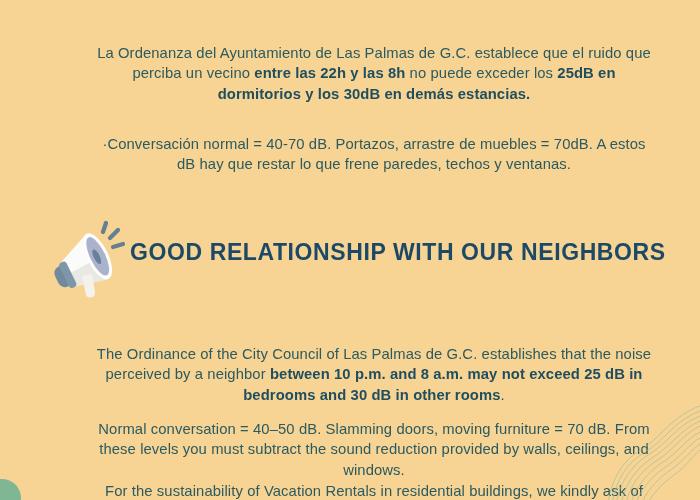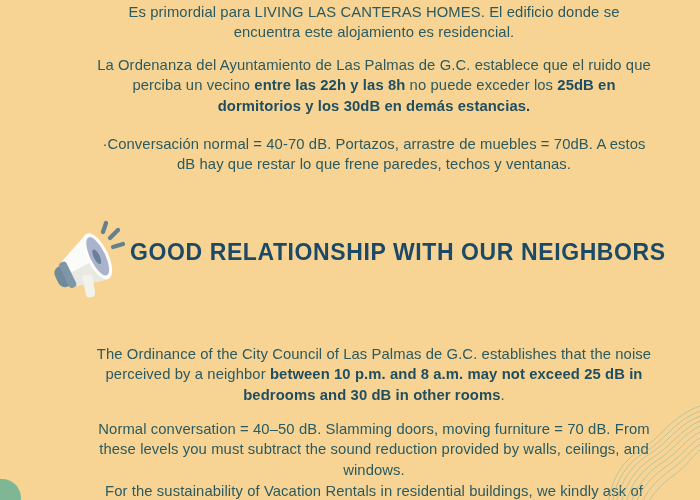--- a/index.html
+++ b/index.html
@@ -36,22 +36,21 @@
     position:absolute;left:-17px;bottom:-17px;width:38px;height:38px;
     border-radius:50%;background:#7fb795;
   }
   .waves{position:absolute;right:0;bottom:-4px;width:132px;height:112px;}
 </style>
 </head>
 <body>
 
 <div class="page">
 
-  <p class="para" style="top:-13px"><span>Es primordial para LIVING LAS CANTERAS HOMES. El edificio donde se encuentra este alojamiento es residencial.</span></p>
-  <p class="para" style="top:40px"><span>La Ordenanza del Ayuntamiento de Las Palmas de G.C. establece que el ruido que perciba un vecino </span><span class="seg-bold">entre las 22h y las 8h</span><span> no puede exceder los </span><span class="seg-bold">25dB en dormitorios y los 30dB en demás estancias.</span></p>
+  <p class="para" style="top:28px"><span>La Ordenanza del Ayuntamiento de Las Palmas de G.C. establece que el ruido que perciba un vecino </span><span class="seg-bold">entre las 22h y las 8h</span><span> no puede exceder los </span><span class="seg-bold">25dB en dormitorios y los 30dB en demás estancias.</span></p>
   <p class="para" style="top:119px"><span>·Conversación normal = 40-70 dB. Portazos, arrastre de muebles = 70dB. A estos dB hay que restar lo que frene paredes, techos y ventanas.</span></p>
 
   <div class="heading-row">
     <svg class="megaphone" viewBox="0 0 80 80" aria-hidden="true">
       <g transform="rotate(-26 40 42)">
         <rect x="6" y="34" width="16" height="22" rx="7" fill="#6f8a9b"></rect>
         <polygon points="16,32 52,17 52,67 16,58" fill="#fbfbf9"></polygon>
         <polygon points="16,45 52,44 52,67 16,58" fill="#e9e9e4"></polygon>
         <rect x="14" y="31.5" width="8" height="28" rx="3.5" fill="#7e97a8"></rect>
         <ellipse cx="53" cy="42" rx="10.5" ry="25" fill="#fdfdfc"></ellipse>

